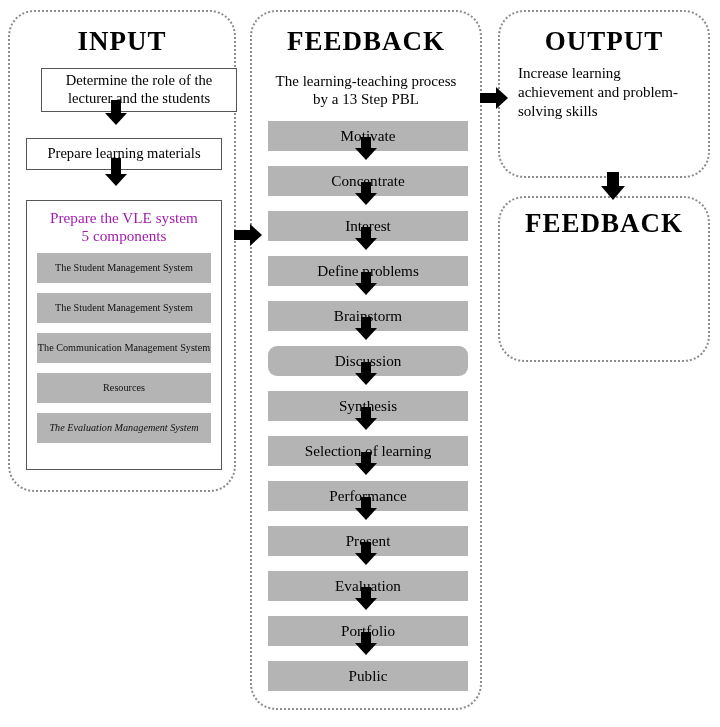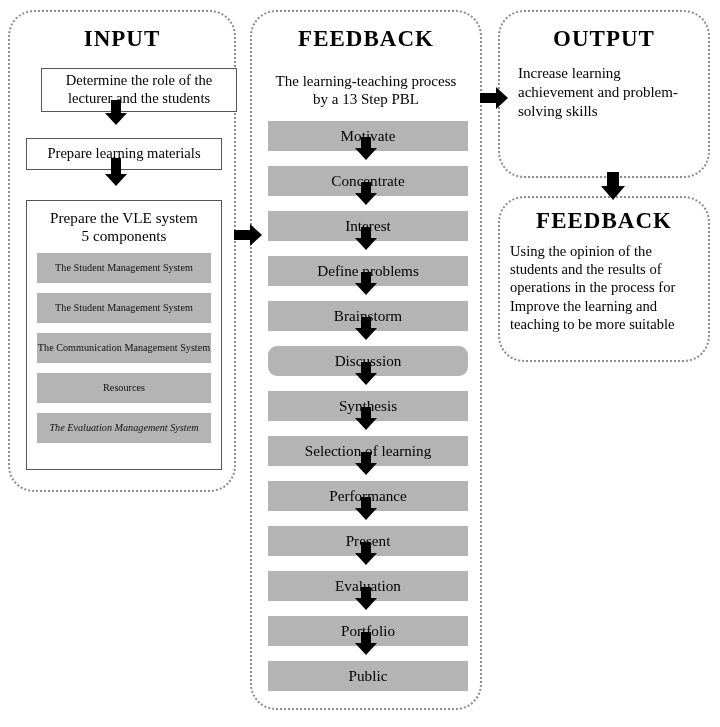--- a/index.html
+++ b/index.html
@@ -19,21 +19,21 @@
     border:2px dotted #8d8d8d;
     border-radius:26px;
     background:#fff;
     box-sizing:border-box;
   }
   .panel-title{
     position:absolute;
     left:0;right:0;
     text-align:center;
     font-weight:bold;
-    font-size:23px;
+    font-size:27px;
     letter-spacing:1px;
     color:#000;
   }
 
   
   #panel-input{left:8px;top:10px;width:228px;height:482px;}
   #input-title{top:14px;}
 
   .inputbox{
     position:absolute;
@@ -48,21 +48,21 @@
     line-height:1.22;
     color:#000;
     padding:2px 6px;
   }
   #ib-1{left:31px;top:56px;width:196px;height:44px;}
   #ib-2{left:16px;top:126px;width:196px;height:32px;}
   #ib-3{left:16px;top:188px;width:196px;height:270px;
         display:block;padding:0;}
   #ib3-head{
     text-align:center;font-size:15.2px;line-height:1.2;
-    padding:8px 4px 4px 4px;color:#000000;
+    padding:8px 4px 4px 4px;color:#a21caf;
   }
   .complist{padding:4px 10px 6px 10px;}
   .comp{
     background:#b4b4b4;
     color:#111;
     text-align:center;
     font-size:10.2px;
     height:30px;
     line-height:30px;
     margin-bottom:10px;
@@ -234,21 +234,20 @@
       <div class="head" style="left:0;top:11px;"></div>
     </div>
 
   <div class="panel" id="panel-output">
     <div class="panel-title" id="output-title">OUTPUT</div>
     <div id="output-body">Increase learning achievement and problem-solving skills</div>
   </div>
 
   <div class="panel" id="panel-feedback">
     <div class="panel-title" id="feedback-title">FEEDBACK</div>
-    <div id="feedback-body">Using the opinion of the students and the results of operations in the process for Improve the learning and teaching to be more suitable</div>
   </div>
 
   <div class="ar" style="left:234px;top:224px;width:28px;height:22px;">
     <div class="shaft" style="left:0;top:6px;width:17px;height:10px;"></div>
     <div class="head" style="left:16px;top:0;"></div>
   </div>
 
   <div class="ar" style="left:480px;top:87px;width:28px;height:22px;">
     <div class="shaft" style="left:0;top:6px;width:17px;height:10px;"></div>
     <div class="head" style="left:16px;top:0;"></div>

